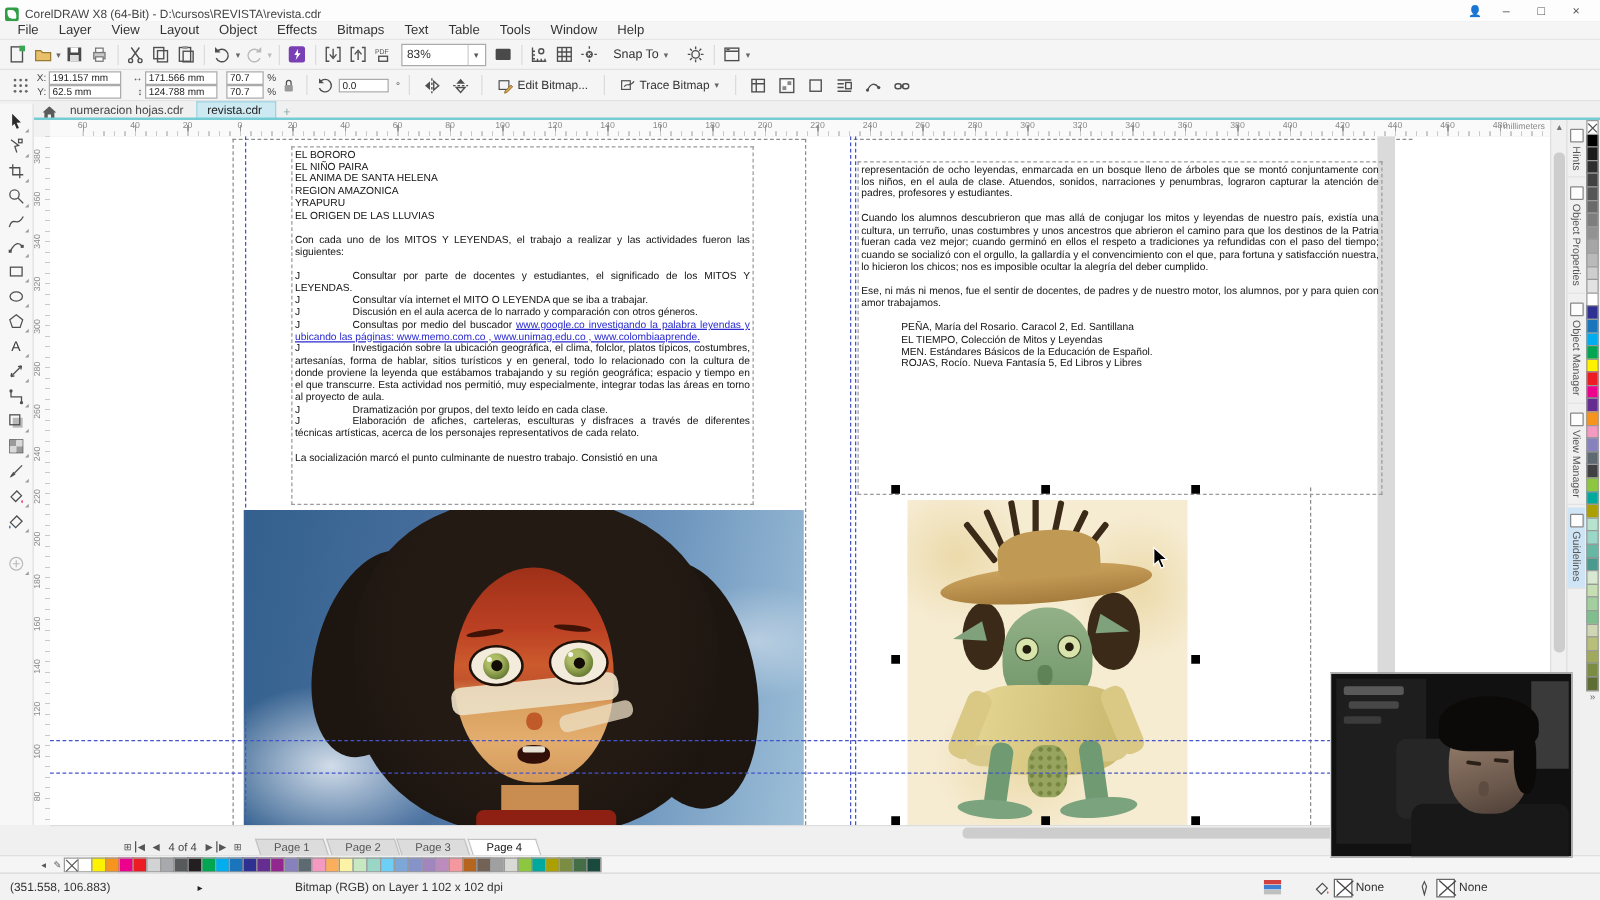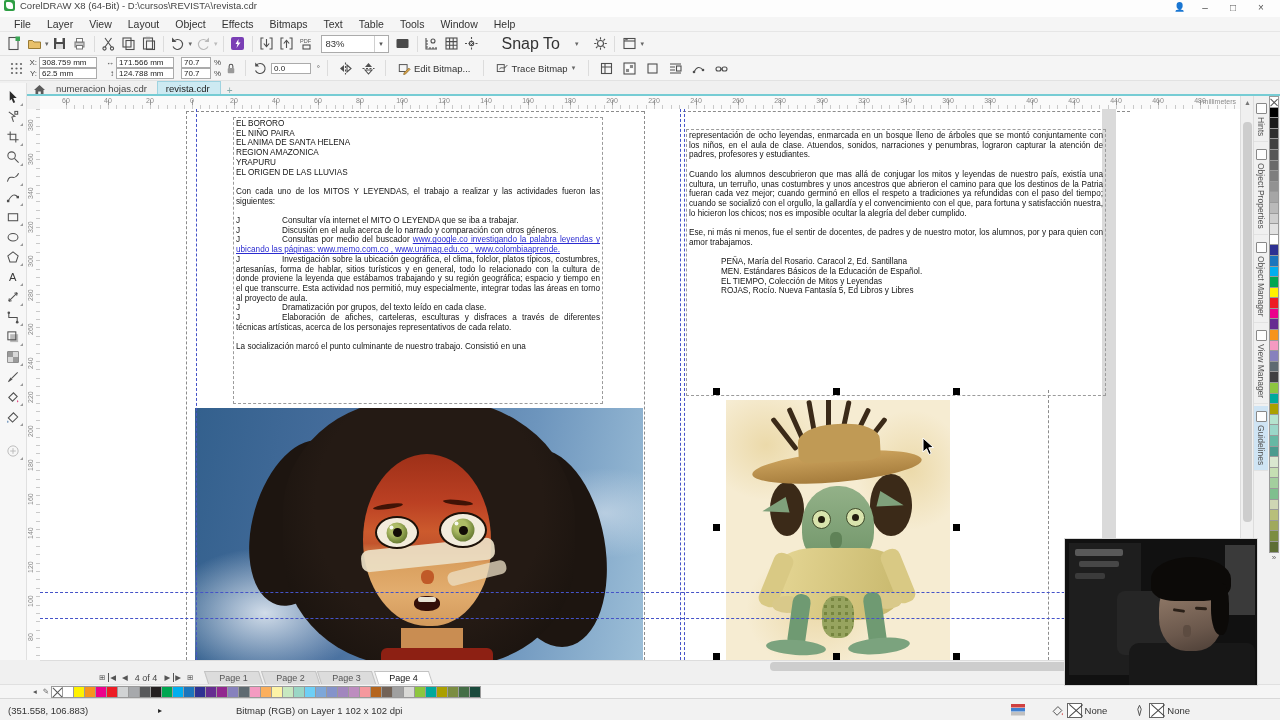--- a/index.html
+++ b/index.html
@@ -1,39 +1,39 @@
 <!DOCTYPE html>
 <html><head>
 <meta charset="utf-8">
 <style>
   html,body{margin:0;padding:0}
   body{width:1280px;height:720px;overflow:hidden;position:relative;background:#f0f0f0;
        font-family:"Liberation Sans",sans-serif;color:#333;-webkit-font-smoothing:antialiased}
   .abs{position:absolute}
   
-  #titlebar{left:0;top:0;width:1280px;height:17px;background:#fdfdfd;border-bottom:1px solid #e3e3e3;display:flex;align-items:flex-start}
+  #titlebar{left:0;top:0;width:1280px;height:17px;background:#fdfdfd;border-bottom:1px solid #e3e3e3;display:flex;align-items:flex-end}
   #app-logo{width:11px;height:11px;margin:0 5px 0 4px;background:#2f9e44;border-radius:2px;position:relative}
   #app-logo:after{content:"";position:absolute;left:2px;top:2px;width:7px;height:7px;background:#fff;border-radius:1px 4px 1px 4px}
   #title-text{font-size:9.5px;color:#444}
   #win-controls{margin-left:auto;display:flex;align-items:center;gap:2px;padding-right:6px}
   .winbtn{width:26px;height:15px;text-align:center;font-size:10px;line-height:15px;color:#555}
   #account-btn{width:20px;font-size:9px;color:#a05a2c}
   
   #menubar{left:0;top:17px;width:1280px;height:15px;background:#f5f5f5;border-bottom:1px solid #e6e6e6;display:flex;align-items:center;padding-left:6px;box-sizing:border-box}
   .menu-item{font-size:10.5px;color:#333;padding:0 8px;line-height:15px}
   
   #stdbar{left:0;top:32px;width:1280px;height:24px;background:#f5f5f5;border-bottom:1px solid #e2e2e2;display:flex;align-items:center;padding-left:4px;box-sizing:border-box}
   .tbtn{width:20px;height:20px;display:flex;align-items:center;justify-content:center;border-radius:2px}
   .tbtn svg{width:15px;height:15px}
   .caret{font-size:7px;color:#666;margin:0 1px}
   .tsep{width:1px;height:16px;background:#dcdcdc;margin:0 4px}
   .combo{display:flex;align-items:center;background:#fff;border:1px solid #ababab;height:16px;font-size:9.5px}
   .combo .cval{padding:0 4px;min-width:44px}
   .combo .cbtn{width:13px;height:100%;border-left:1px solid #d0d0d0;display:flex;align-items:center;justify-content:center;color:#555;font-size:7px}
-  .tlabel{font-size:16px;color:#333;margin:0 11px}
+  .tlabel{font-size:10px;color:#333;margin:0 0}
   #propbar{left:0;top:56px;width:1280px;height:25px;background:#f5f5f5;border-bottom:1px solid #e2e2e2;display:flex;align-items:center;padding-left:6px;box-sizing:border-box;gap:3px}
   .pb-stack{display:flex;flex-direction:column;gap:1px}
   .pb-row{display:flex;align-items:center;gap:2px;height:10px}
   .pb-lab{font-size:8px;color:#444;width:8px;text-align:right}
   .field{background:#fff;border:1px solid #ababab;font-size:8px;color:#222;height:9px;line-height:9px;padding:0 2px}
   .f-num{width:52px}.f-pct{width:24px}
   .pbtn{display:flex;align-items:center;gap:3px;border:1px solid transparent;padding:1px 4px;font-size:9.5px;color:#333}
   .pbtn svg{width:13px;height:13px}
   .g{stroke:#4f4f4f;fill:none;stroke-width:1.1}
   
@@ -330,21 +330,21 @@
           <circle cx="12" cy="7.5" r="1.1"></circle>
           <circle cx="3" cy="12" r="1.1"></circle>
           <circle cx="7.5" cy="12" r="1.1"></circle>
           <circle cx="12" cy="12" r="1.1"></circle>
         </g>
       </svg>
     </div>
   <div class="pb-stack">
     <div class="pb-row">
         <span class="pb-lab">X:</span>
-        <span class="field f-num">308.759 mm</span>
+        <span class="field f-num">191.157 mm</span>
       </div>
     <div class="pb-row">
         <span class="pb-lab">Y:</span>
         <span class="field f-num">62.5 mm</span>
       </div>
   </div>
   <div class="pb-stack" style="margin-left:6px">
     <div class="pb-row">
         <span class="pb-lab">↔</span>
         <span class="field f-num">171.566 mm</span>
@@ -640,37 +640,38 @@
 
   <div class="tframe" id="lframe" style="left:193px;top:8px;width:370px;height:287px">
       <div class="tline">EL BORORO</div>
       <div class="tline">EL NIÑO PAIRA</div>
       <div class="tline">EL ANIMA DE SANTA HELENA</div>
       <div class="tline">REGION AMAZONICA</div>
       <div class="tline">YRAPURU</div>
       <div class="tline">EL ORIGEN DE LAS LLUVIAS</div>
       <div class="vsp"></div>
       <p>Con cada uno de los MITOS Y LEYENDAS, el trabajo a realizar y las actividades fueron las siguientes:</p>
+      <div class="bullet"><span class="bchar">J</span><span>Consultar por parte de docentes y estudiantes, el significado de los MITOS Y LEYENDAS.</span></div>
       <div class="bullet"><span class="bchar">J</span><span>Consultar vía internet el MITO O LEYENDA que se iba a trabajar.</span></div>
       <div class="bullet"><span class="bchar">J</span><span>Discusión en el aula acerca de lo narrado y comparación con otros géneros.</span></div>
       <div class="bullet"><span class="bchar">J</span><span>Consultas por medio del buscador </span><span class="blink">www.google.co  investigando la palabra leyendas y ubicando las páginas: www.memo.com.co , www.unimag.edu.co , www.colombiaaprende.</span></div>
       <div class="bullet"><span class="bchar">J</span><span>Investigación sobre la ubicación geográfica, el clima,  folclor, platos típicos, costumbres, artesanías, forma de hablar, sitios turísticos y en general, todo lo relacionado con la cultura de donde proviene la leyenda que estábamos trabajando y su región geográfica;  espacio y tiempo en el que transcurre.  Esta actividad nos permitió, muy especialmente, integrar todas las áreas en torno al proyecto de aula.</span></div>
       <div class="bullet"><span class="bchar">J</span><span>Dramatización por grupos, del texto leído en cada clase.</span></div>
       <div class="bullet"><span class="bchar">J</span><span>Elaboración de afiches, carteleras, esculturas y disfraces a través de diferentes técnicas artísticas, acerca de los personajes representativos de cada relato.</span></div>
       <div class="vsp"></div>
       <p>La socialización marcó el punto culminante de nuestro trabajo.  Consistió en una</p>
     </div>
 
   <div class="tframe" id="rframe" style="left:646px;top:20px;width:420px;height:267px">
       <p>representación de ocho leyendas, enmarcada en un bosque lleno de árboles que se montó conjuntamente con los niños, en el aula de clase.   Atuendos, sonidos, narraciones  y penumbras, lograron capturar la atención de padres, profesores y estudiantes.</p>
       <p>Cuando los alumnos descubrieron que mas allá de conjugar los mitos y leyendas de nuestro país, existía una cultura, un terruño, unas costumbres y unos ancestros que abrieron el camino para que los destinos de la Patria fueran cada vez mejor; cuando germinó en ellos el respeto a tradiciones ya refundidas con el paso del tiempo; cuando se socializó con el orgullo, la gallardía y el convencimiento con el que, para fortuna y satisfacción nuestra, lo hicieron los chicos; nos es imposible ocultar la alegría del deber cumplido.</p>
       <p>Ese, ni más ni menos, fue el sentir de docentes, de padres y de nuestro motor, los alumnos, por y para quien con amor trabajamos.</p>
       <div class="biblio">PEÑA, María del Rosario. Caracol 2, Ed. Santillana</div>
+      <div class="biblio">EL TIEMPO, Colección de Mitos y Leyendas</div>
       <div class="biblio">MEN. Estándares Básicos de la Educación de Español.</div>
-      <div class="biblio">EL TIEMPO, Colección de Mitos y Leyendas</div>
       <div class="biblio">ROJAS, Rocío. Nueva Fantasía 5, Ed Libros y Libres</div>
     </div>
 
   <div id="girl">
     <div class="cloud" style="left:-30px;top:140px;width:200px;height:130px"></div>
     <div class="cloud" style="left:330px;top:60px;width:160px;height:90px;opacity:.6"></div>
     <div class="strand" style="left:58px;top:30px;width:95px;height:170px;transform:rotate(16deg)"></div>
     <div class="strand" style="left:300px;top:40px;width:110px;height:200px;transform:rotate(-10deg)"></div>
     <div id="g-hair"></div>
     <div id="g-face"></div>

